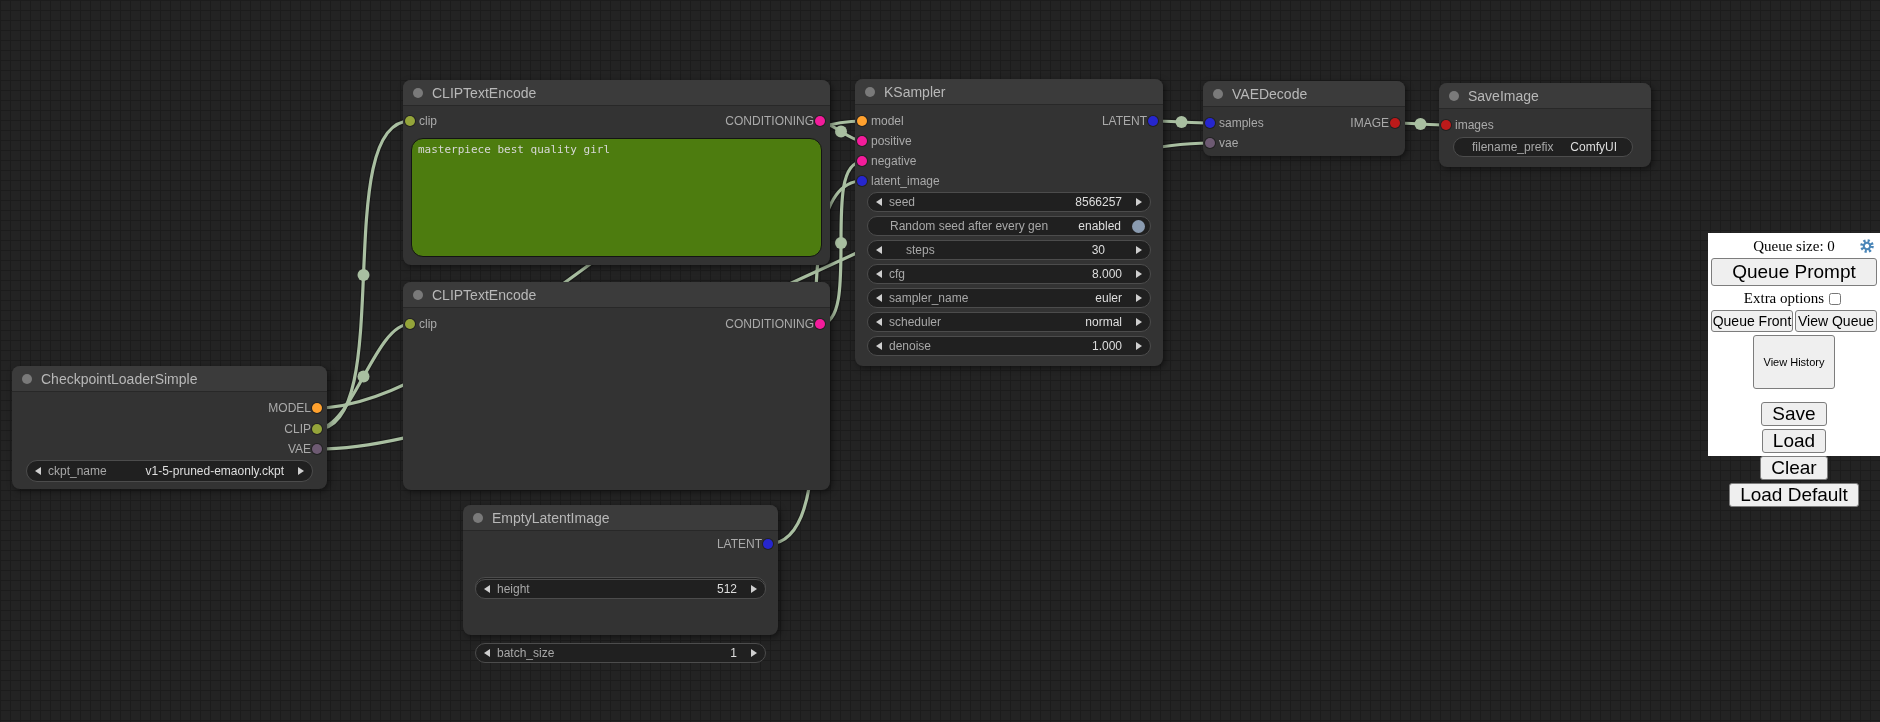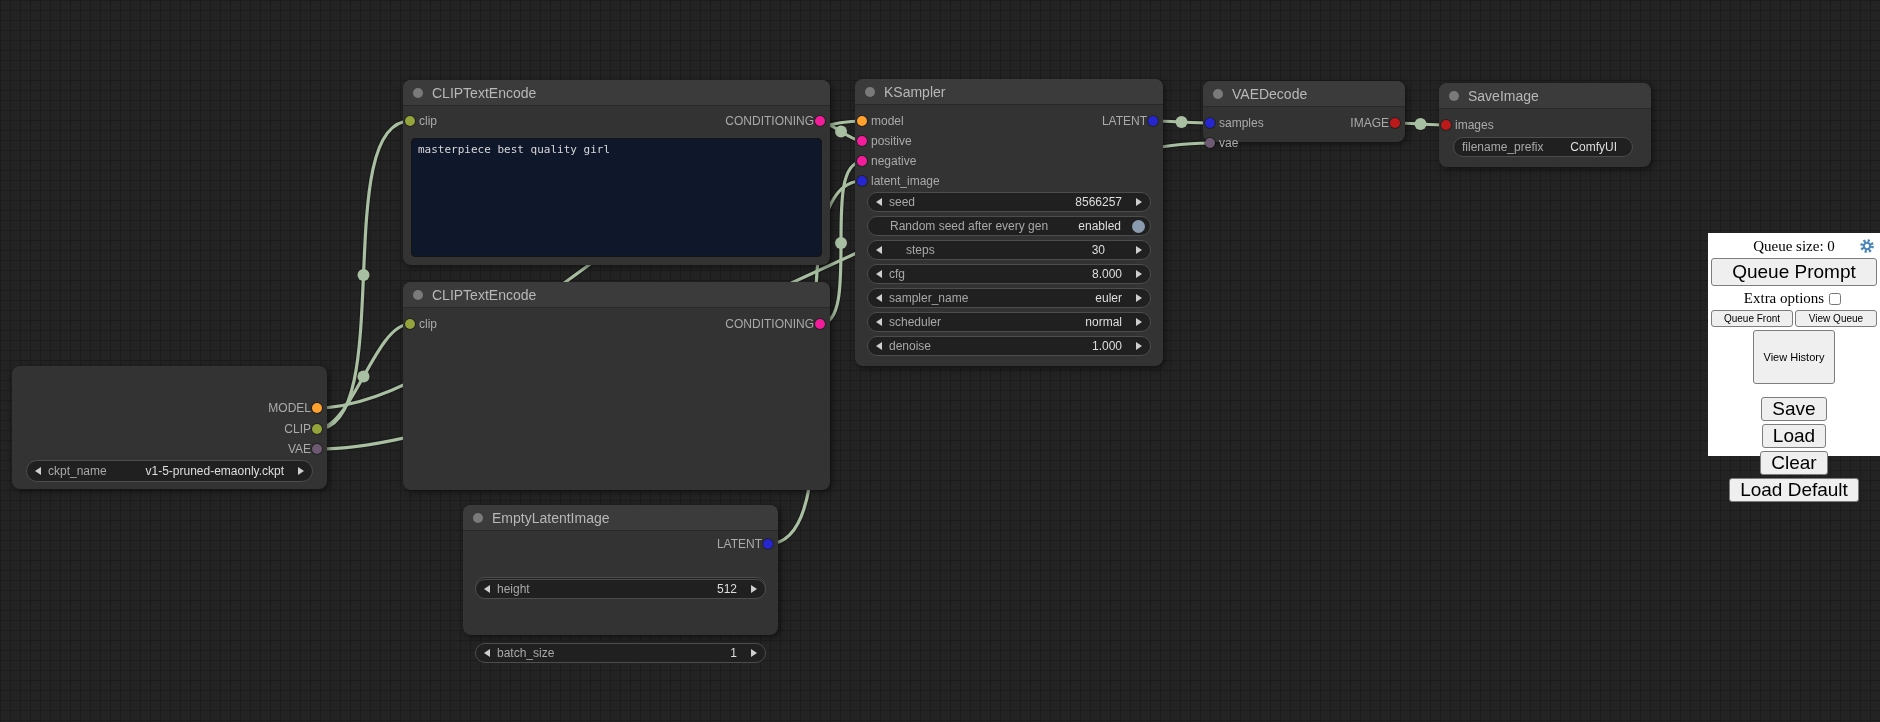--- a/index.html
+++ b/index.html
@@ -38,41 +38,41 @@
     padding:0 8px;box-sizing:border-box;font-size:12px;
   }
   .arr{flex:none;width:0;height:0;border-top:4px solid transparent;border-bottom:4px solid transparent;}
   .arr.l{border-right:6px solid #cfcfcf;margin-right:7px;}
   .arr.r{border-left:6px solid #cfcfcf;margin-left:7px;}
   .wl{color:#a8a8a8;white-space:nowrap;}
   .wv{margin-left:auto;color:#dedede;padding-right:7px;white-space:nowrap;}
   .widget.noarrow{padding-left:22px;}
   .togdot{flex:none;width:13px;height:13px;border-radius:50%;background:#8a9bb0;margin-left:4px;margin-right:-3px;}
   .prompt{
-    position:absolute;background:#0f172a;border:1px solid #141414;border-radius:4px;
+    position:absolute;background:#4d7c0f;border:1px solid #141414;border-radius:12px;
     color:#d8d8d8;font-family:"DejaVu Sans Mono",monospace;font-size:11px;
     padding:4px 6px;resize:none;box-sizing:border-box;outline:none;line-height:1.35;
   }
   
   .menu{
     position:absolute;left:1708px;top:233px;width:172px;height:223px;z-index:2;
     background:#ffffff;box-sizing:border-box;padding:2px 3px;color:#000;
   }
   .menu .txt{font-family:"Liberation Serif",serif;font-size:15px;}
   .qsrow{position:relative;text-align:center;padding:2px 0 3px 0;}
   .gear{position:absolute;right:2px;top:3px;}
   .menu button{
     font-family:"Liberation Sans",sans-serif;background:#efefef;border:1px solid #7d7d7d;
     border-radius:3px;color:#000;cursor:pointer;
   }
   .btn-big{display:block;width:100%;font-size:19px;padding:2px 0;}
   .extrarow{text-align:center;margin:3px 0 2px 0;}
   .extrarow input{width:12px;height:12px;vertical-align:-2px;margin-left:5px;}
   .pairrow{display:flex;gap:2px;margin-top:1px;}
-  .pairrow button{flex:1;font-size:10px;padding:2px 0;}
+  .pairrow button{flex:1;font-size:14px;padding:2px 0;}
   .btn-hist{display:block;margin:3px auto 0 auto;font-size:11px;padding:20px 10px;}
   .btn-act{display:block;margin:3px auto 0 auto;font-size:19px;padding:0 10px;}
   .btn-save{margin-top:13px;}
 </style>
 </head>
 <body>
 
 <svg id="wires" width="1880" height="722">
   <defs>
     <path id="lk-model" d="M317,408 C471,408 708,121 862,121"></path>
@@ -111,20 +111,24 @@
     <circle cx="363.5" cy="275" r="6"></circle>
     <circle cx="363.5" cy="376.5" r="6"></circle>
     <circle cx="841" cy="131.5" r="6"></circle>
     <circle cx="841" cy="243" r="6"></circle>
     <circle cx="1181.5" cy="122" r="6"></circle>
     <circle cx="1420.5" cy="124" r="6"></circle>
   </g>
 </svg>
 
 <div class="node" style="left:12px;top:366px;width:315px;height:123px;">
+  <div class="ntitle">
+    <span class="tdot"></span>
+    <span>CheckpointLoaderSimple</span>
+  </div>
   <div class="slot out" style="top:32px;">
     <span>MODEL</span>
     <span class="sdot c-model"></span>
   </div>
   <div class="slot out" style="top:53px;">
     <span>CLIP</span>
     <span class="sdot c-clip"></span>
   </div>
   <div class="slot out" style="top:73px;">
     <span>VAE</span>
@@ -231,21 +235,21 @@
     <span class="arr r"></span>
   </div>
   <div class="widget" style="top:257px;">
     <span class="arr l"></span>
     <span class="wl">denoise</span>
     <span class="wv">1.000</span>
     <span class="arr r"></span>
   </div>
 </div>
 
-<div class="node" style="left:1203px;top:81px;width:202px;height:61px;">
+<div class="node" style="left:1203px;top:81px;width:202px;height:75px;">
   <div class="ntitle">
     <span class="tdot"></span>
     <span>VAEDecode</span>
   </div>
   <div class="slot in" style="top:32px;">
     <span class="sdot c-latent"></span>
     <span>samples</span>
   </div>
   <div class="slot in" style="top:52px;">
     <span class="sdot c-vae"></span>
@@ -260,21 +264,21 @@
 <div class="node" style="left:1439px;top:83px;width:212px;height:84px;">
   <div class="ntitle">
     <span class="tdot"></span>
     <span>SaveImage</span>
   </div>
   <div class="slot in" style="top:32px;">
     <span class="sdot c-image"></span>
     <span>images</span>
   </div>
   <div class="widget" style="top:54px;left:14px;right:18px;">
-    <span class="wl" style="">filename_prefix</span>
+    <span class="wl" style="margin-left:10px;">filename_prefix</span>
     <span class="wv">ComfyUI</span>
   </div>
 </div>
 
 <div class="node" style="left:463px;top:505px;width:315px;height:130px;">
   <div class="ntitle">
     <span class="tdot"></span>
     <span>EmptyLatentImage</span>
   </div>
   <div class="slot out" style="top:29px;">

